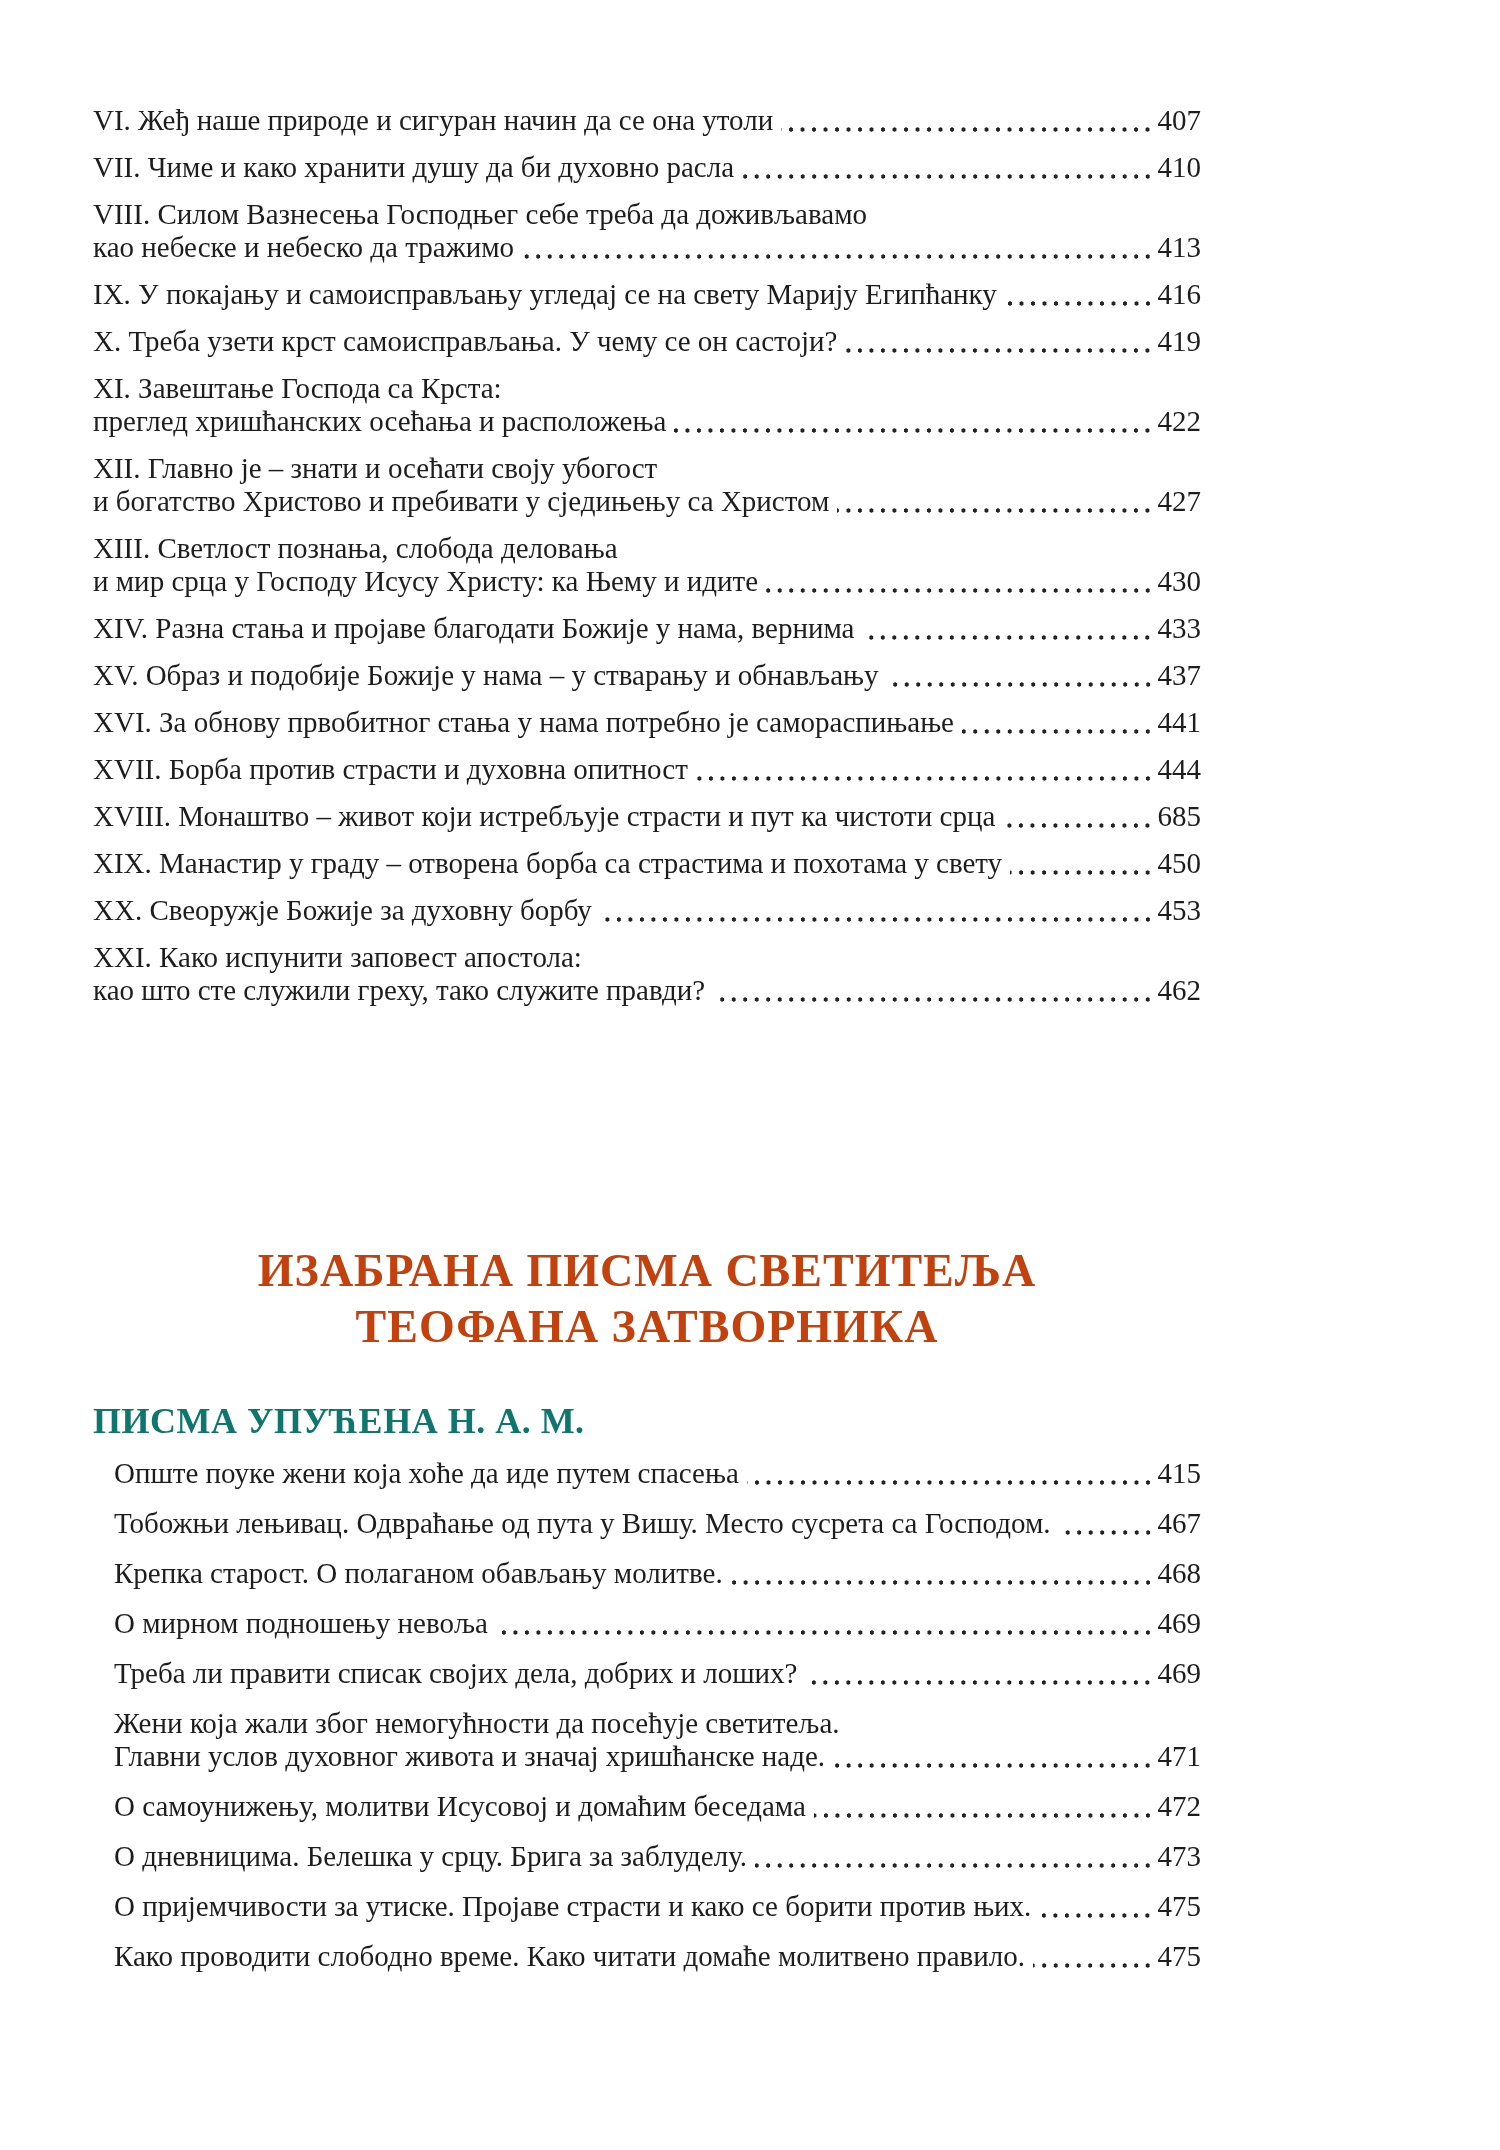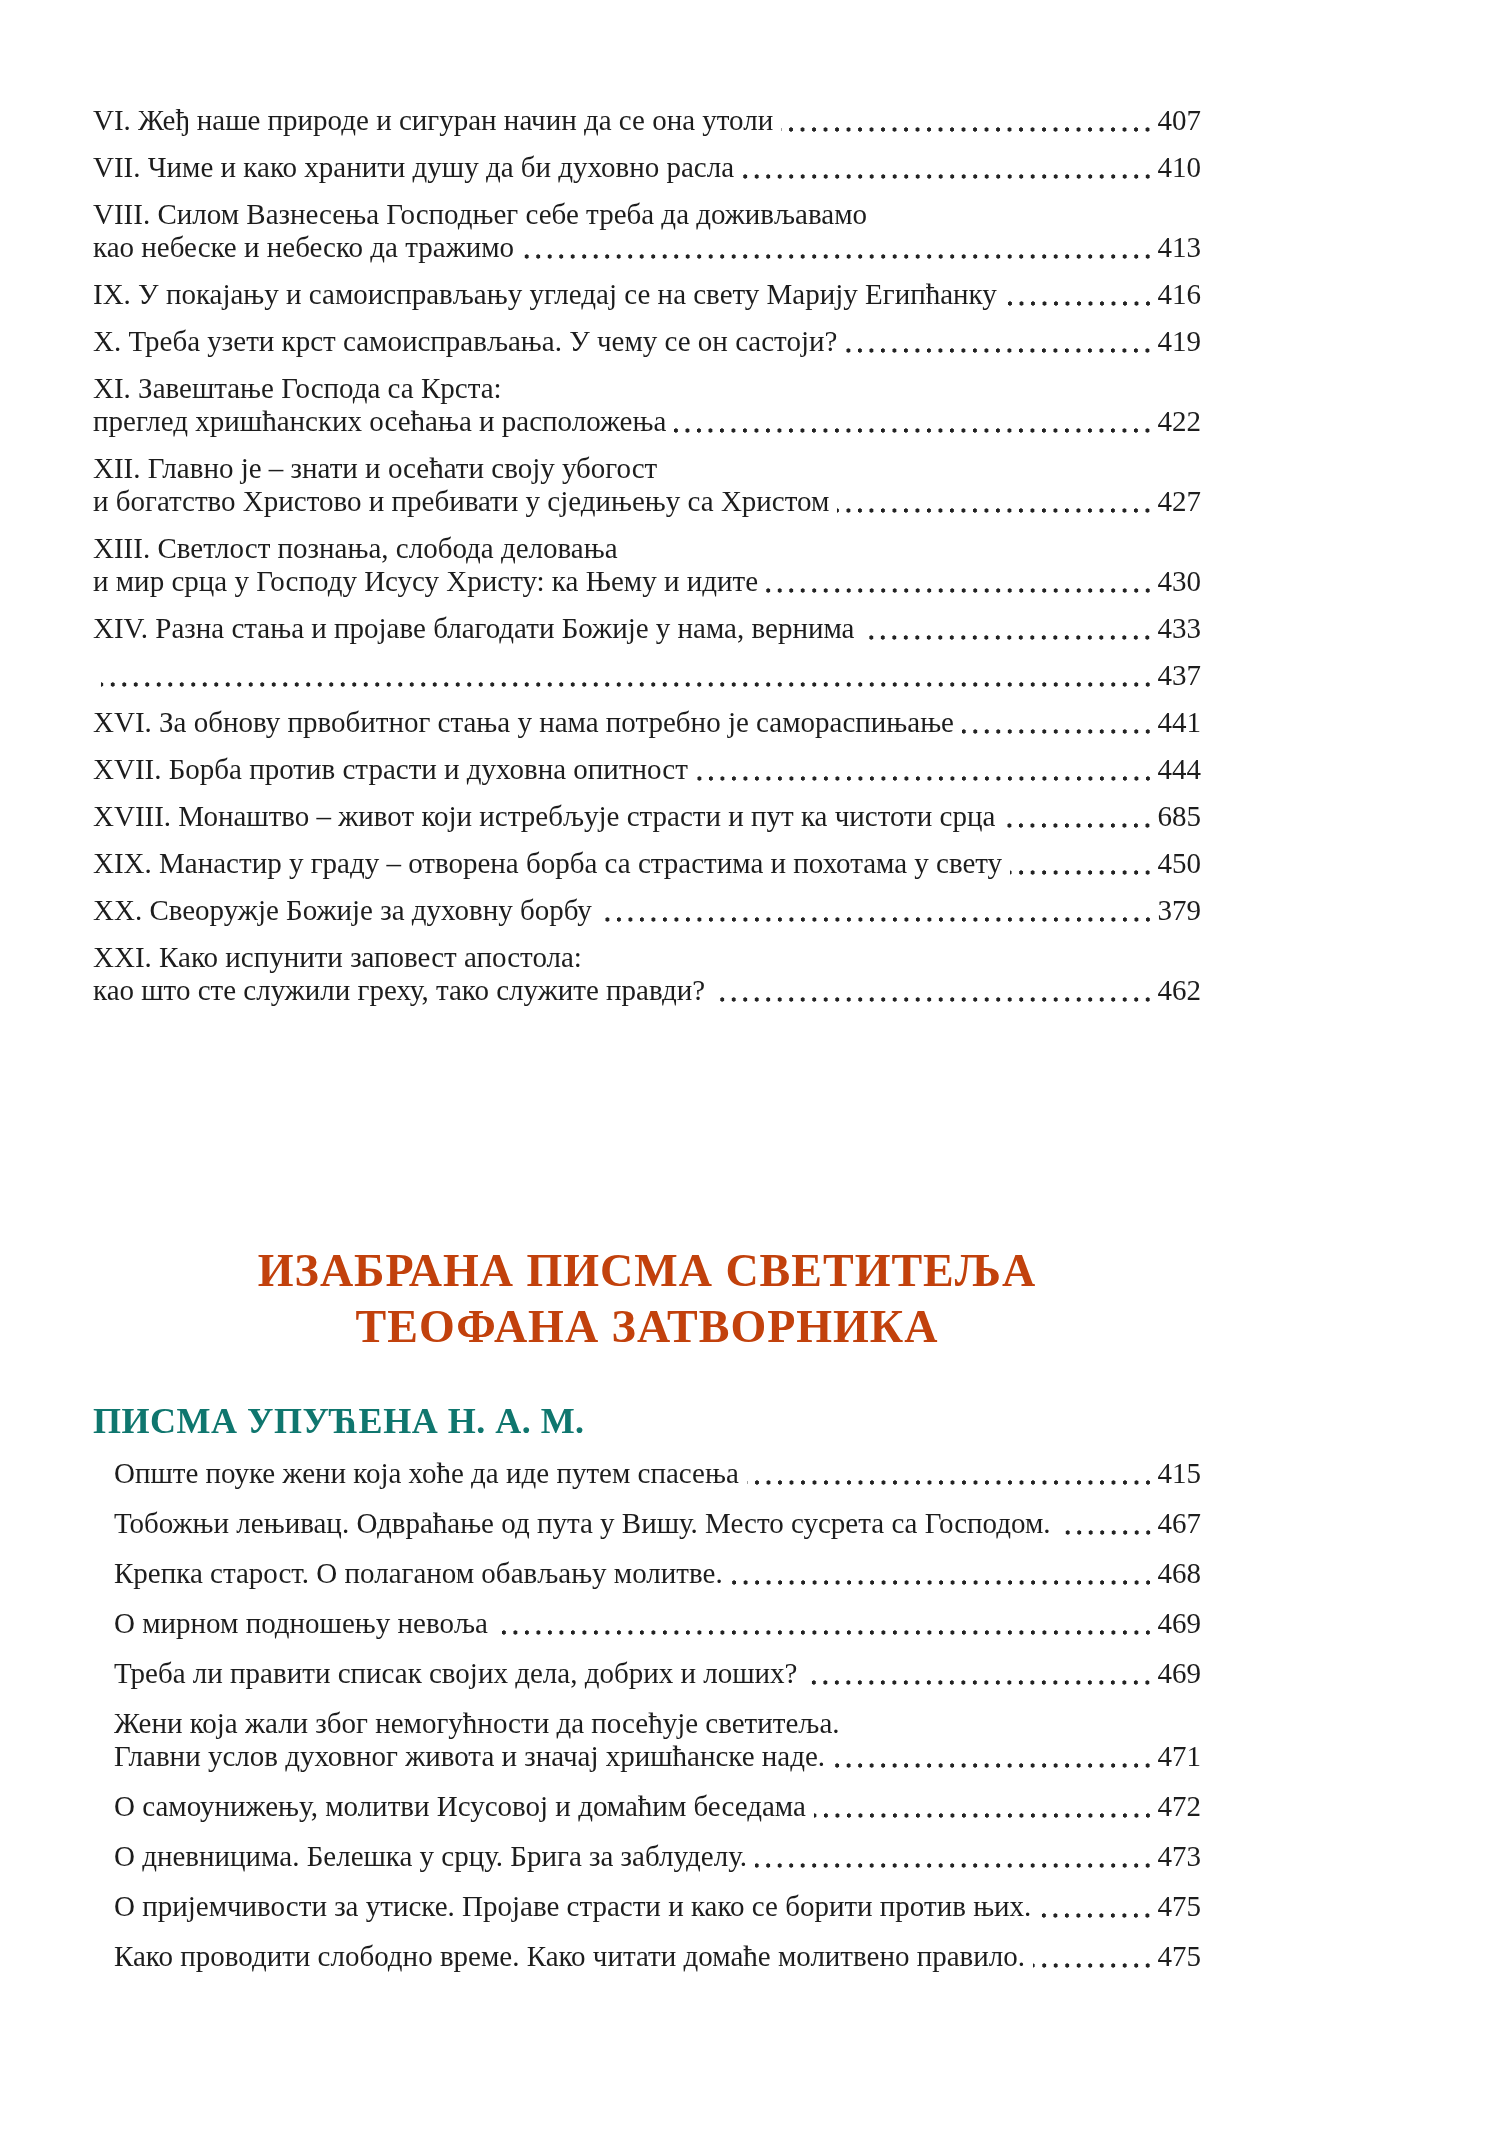--- a/index.html
+++ b/index.html
@@ -106,20 +106,21 @@
         </div>
     </div>
 
     <div class="e row">
         <span class="t">XIV. Разна стања и пројаве благодати Божије у нама, вернима</span>
         <span class="lead"></span>
         <span class="pg">433</span>
       </div>
 
     <div class="e row">
+        <span class="t">XV. Образ и подобије Божије у нама – у стварању и обнављању</span>
         <span class="lead"></span>
         <span class="pg">437</span>
       </div>
 
     <div class="e row">
         <span class="t">XVI. За обнову првобитног стања у нама потребно је самораспињање</span>
         <span class="lead"></span>
         <span class="pg">441</span>
       </div>
 
@@ -137,21 +138,21 @@
 
     <div class="e row">
         <span class="t">XIX. Манастир у граду – отворена борба са страстима и похотама у свету</span>
         <span class="lead"></span>
         <span class="pg">450</span>
       </div>
 
     <div class="e row">
         <span class="t">XX. Свеоружје Божије за духовну борбу</span>
         <span class="lead"></span>
-        <span class="pg">379</span>
+        <span class="pg">453</span>
       </div>
 
     <div class="e">
       <div class="row">
           <span class="t">XXI. Како испунити заповест апостола:</span>
         </div>
       <div class="row">
           <span class="t">као што сте служили греху, тако служите правди?</span>
           <span class="lead"></span>
           <span class="pg">462</span>

